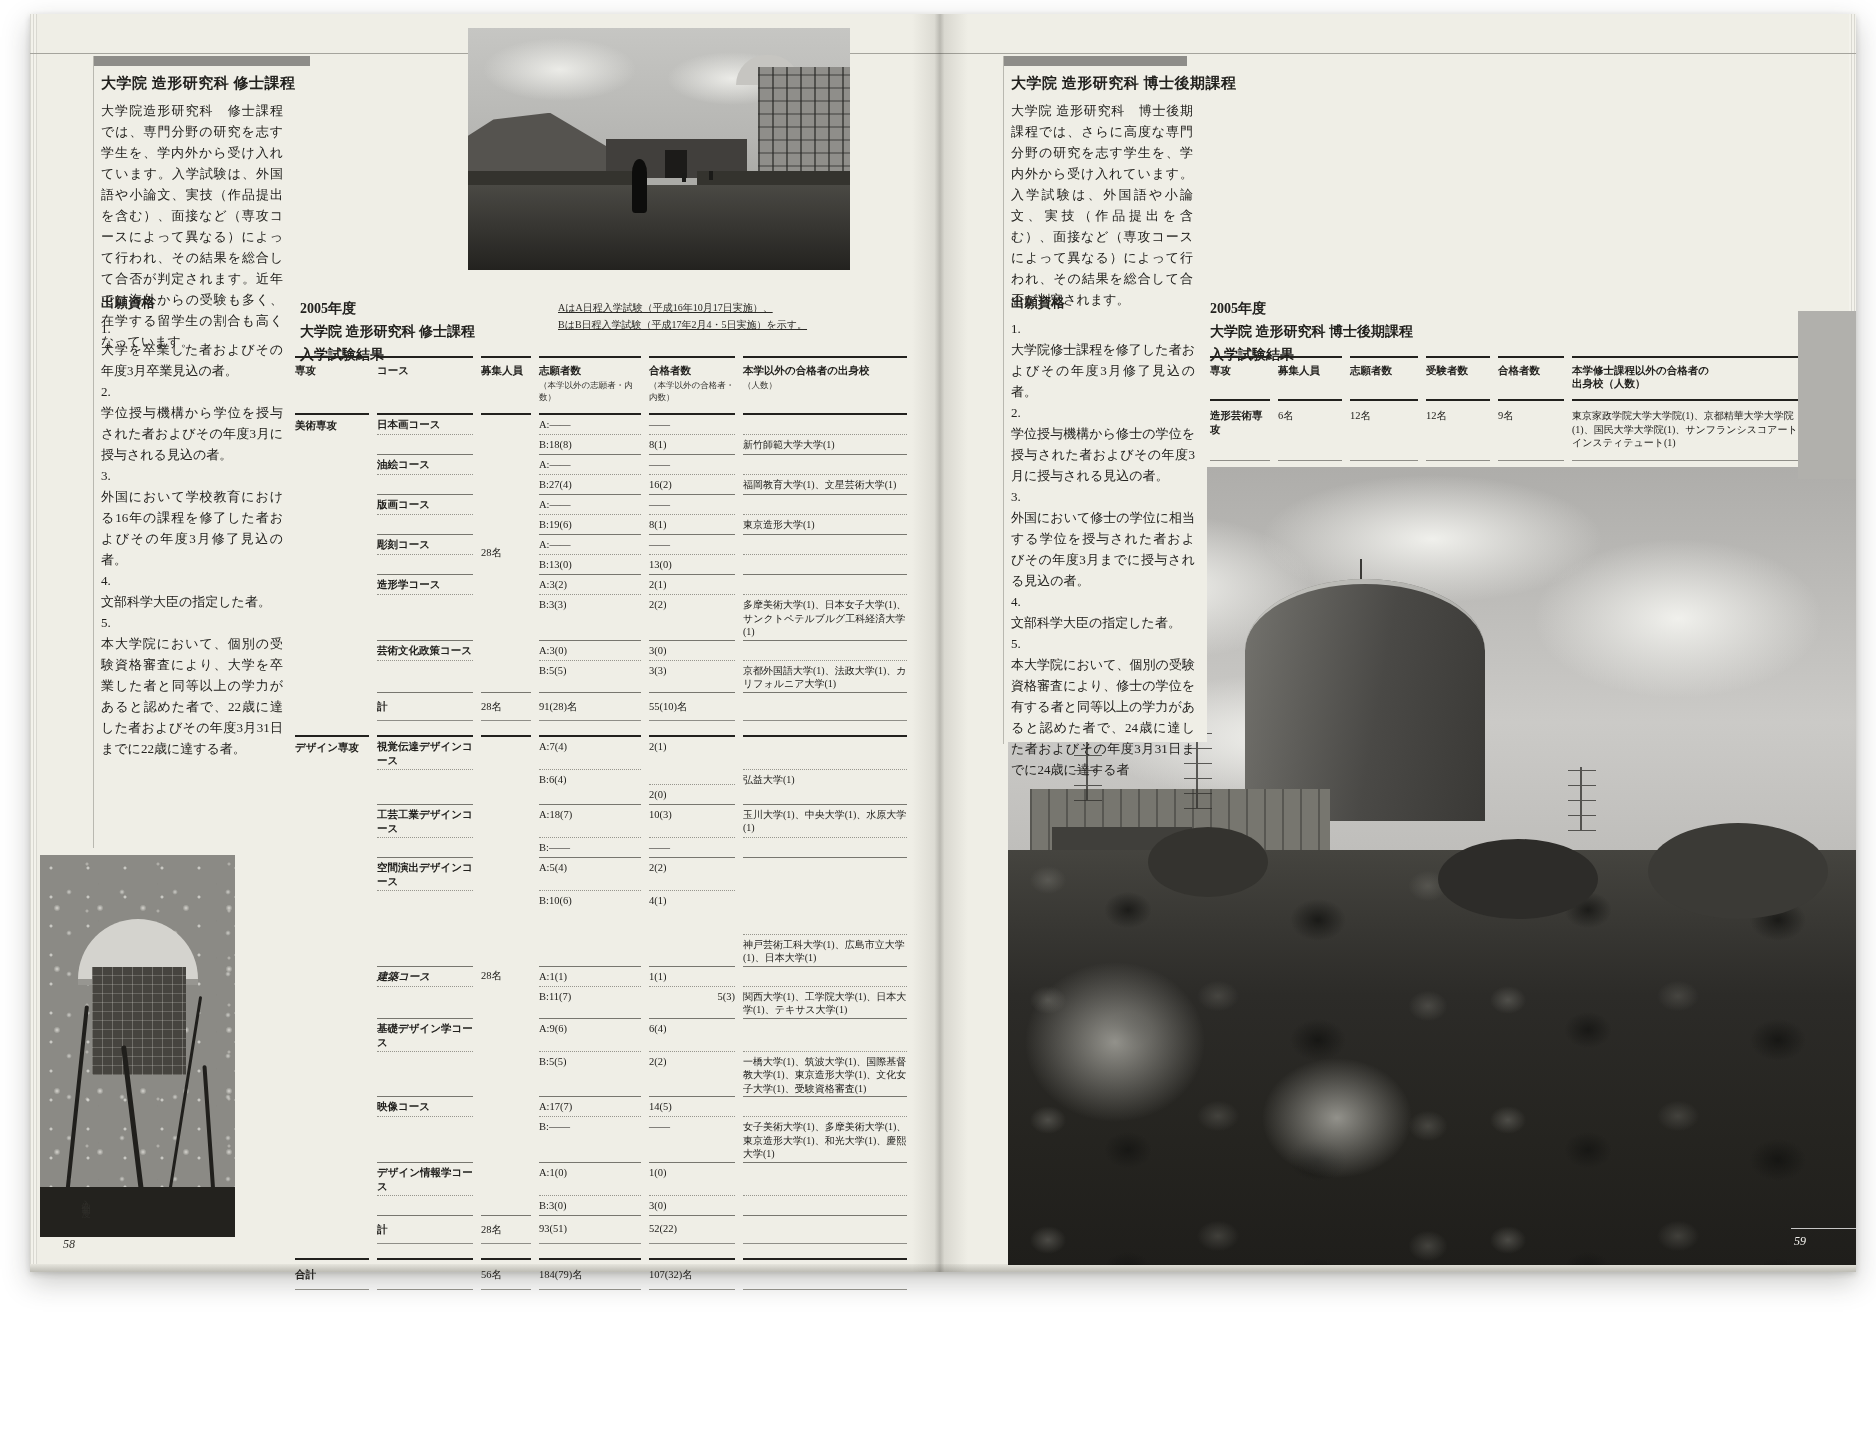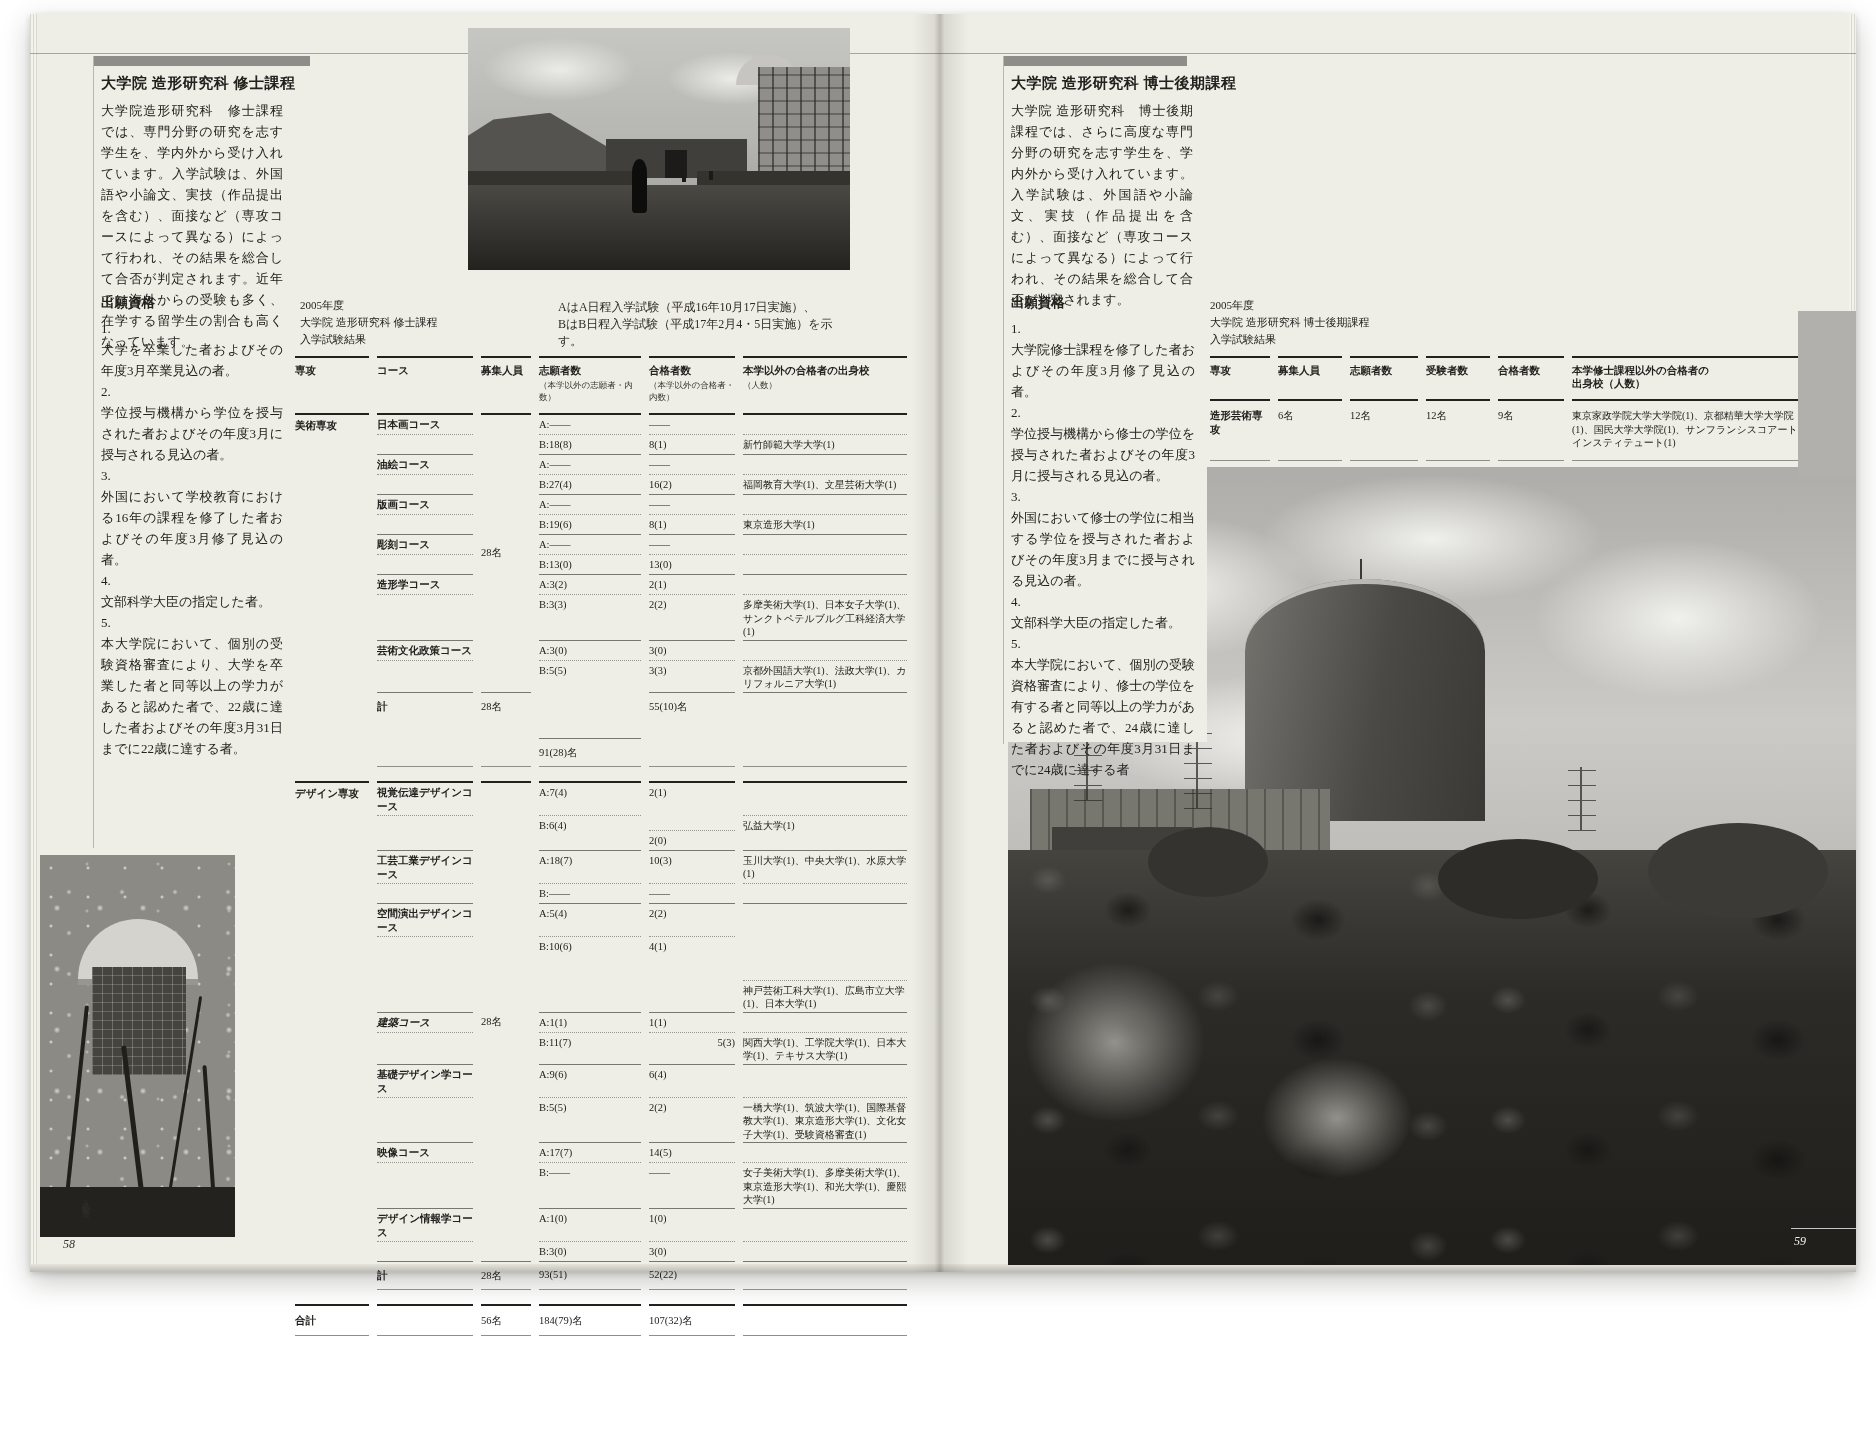--- a/index.html
+++ b/index.html
@@ -23,22 +23,22 @@
 
   .graybar{height:10px;background:#8e8d89;}
   .vrule{width:1px;background:#b9b8b0;}
 
   
   .sec-title{font-size:15px;font-weight:bold;letter-spacing:.5px;white-space:nowrap;}
   .body-text{font-size:13px;line-height:21px;text-align:justify;white-space:pre-line;}
   .elig-head{font-size:13.5px;font-weight:bold;}
   .elig-list{font-size:13px;line-height:21px;text-align:justify;}
   .elig-num{margin-top:0;}
-  .tbl-caption{font-size:11px;line-height:17px;white-space:pre-line;font-weight:normal;}
-  .tbl-note{font-size:12px;line-height:17px;white-space:pre-line;color:#2b2a26;}
+  .tbl-caption{font-size:14px;line-height:23px;white-space:pre-line;font-weight:bold;}
+  .tbl-note{font-size:10px;line-height:17px;white-space:pre-line;color:#2b2a26;text-decoration:underline;}
   .pagenum{font-size:12px;font-style:italic;color:#33322e;}
   .vert-caption{writing-mode:vertical-rl;font-size:9px;letter-spacing:3px;color:#2f2e2a;}
 
   
   .lt-grid{display:grid;grid-template-columns:74px 96px 50px 102px 86px 164px;column-gap:8px;}
   .rt-grid{display:grid;grid-template-columns:60px 64px 68px 64px 66px 230px;column-gap:8px;}
   .hcell{border-top:2px solid #22211e;border-bottom:2px solid #22211e;padding:6px 0 9px;}
   .hmain{font-weight:bold;font-size:10.5px;white-space:pre-line;line-height:13px;}
   .hsub{font-size:8.5px;margin-top:3px;color:#33322e;}
   .rule-h{border-top:2px solid #22211e;height:0;}
@@ -254,21 +254,21 @@
           <div class="cell course sep" style="grid-area: 11 / 2;">芸術文化政策コース</div>
           <div class="cell sep" style="grid-area: 11 / 4;">A:3(0)</div>
           <div class="cell sep" style="grid-area: 11 / 5;">3(0)</div>
           <div class="cell schools sep" style="grid-area: 11 / 6;"></div>
           <div class="cell dotted" style="grid-area: 12 / 2;"></div>
           <div class="cell dotted" style="grid-area: 12 / 4;">B:5(5)</div>
           <div class="cell dotted" style="grid-area: 12 / 5;">3(3)</div>
           <div class="cell schools dotted" style="grid-area: 12 / 6;">京都外国語大学(1)、法政大学(1)、カリフォルニア大学(1)</div>
           <div class="subrow lbl" style="grid-area: 13 / 2;">計</div>
           <div class="subrow" style="grid-area: 13 / 3;">28名</div>
-          <div class="subrow" style="grid-area: 13 / 4; margin-top: 46px;">91(28)名</div>
+          <div class="subrow" style="grid-area: 13 / 4;">91(28)名</div>
           <div class="subrow" style="grid-area: 13 / 5;">55(10)名</div>
           <div class="subrow" style="grid-area: 13 / 6;"></div>
         </div>
         <div class="gap"></div>
         <div class="lt-grid">
           <div class="rule-h" style="grid-area: 1 / 1;"></div>
           <div class="rule-h" style="grid-area: 1 / 2;"></div>
           <div class="rule-h" style="grid-area: 1 / 3;"></div>
           <div class="rule-h" style="grid-area: 1 / 4;"></div>
           <div class="rule-h" style="grid-area: 1 / 5;"></div>

